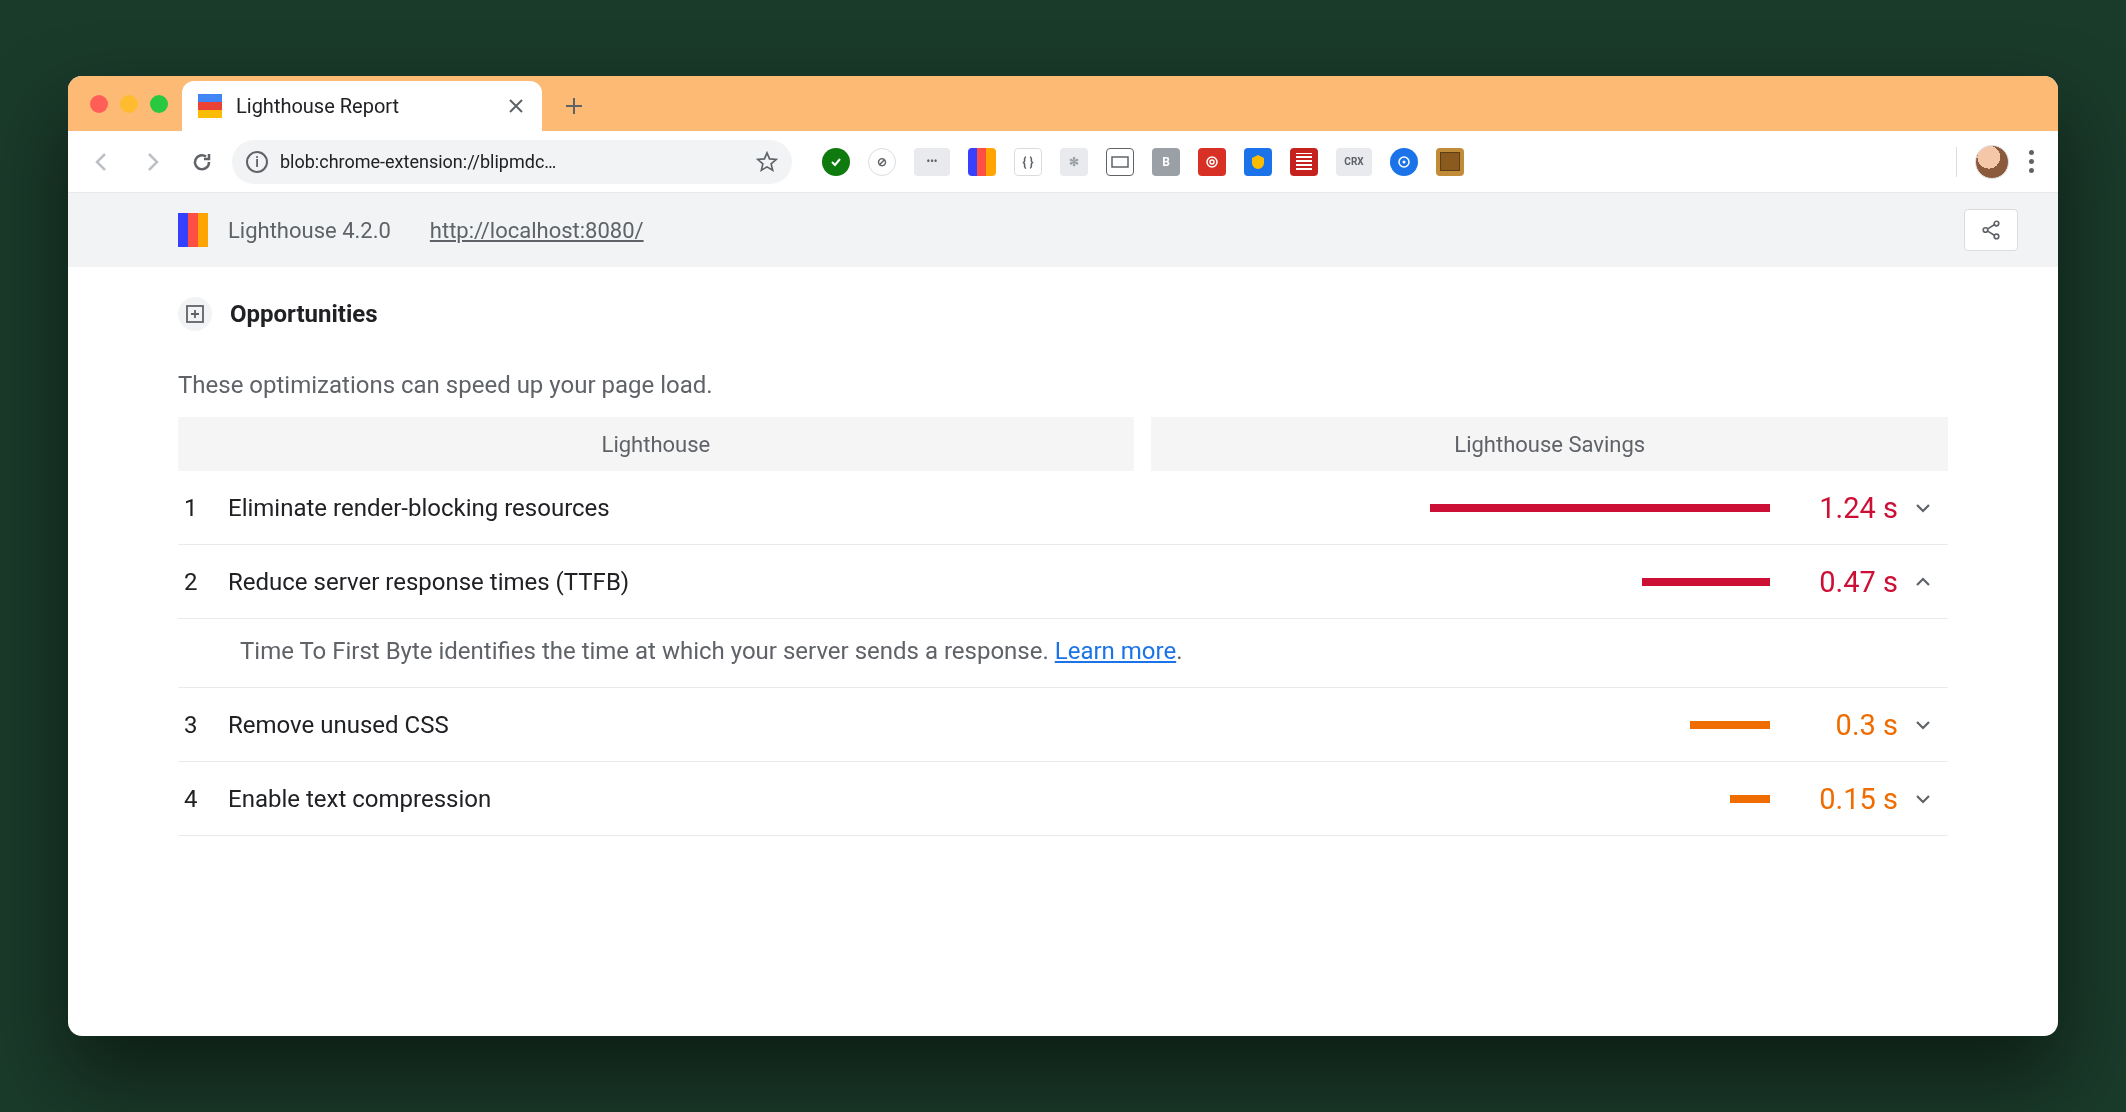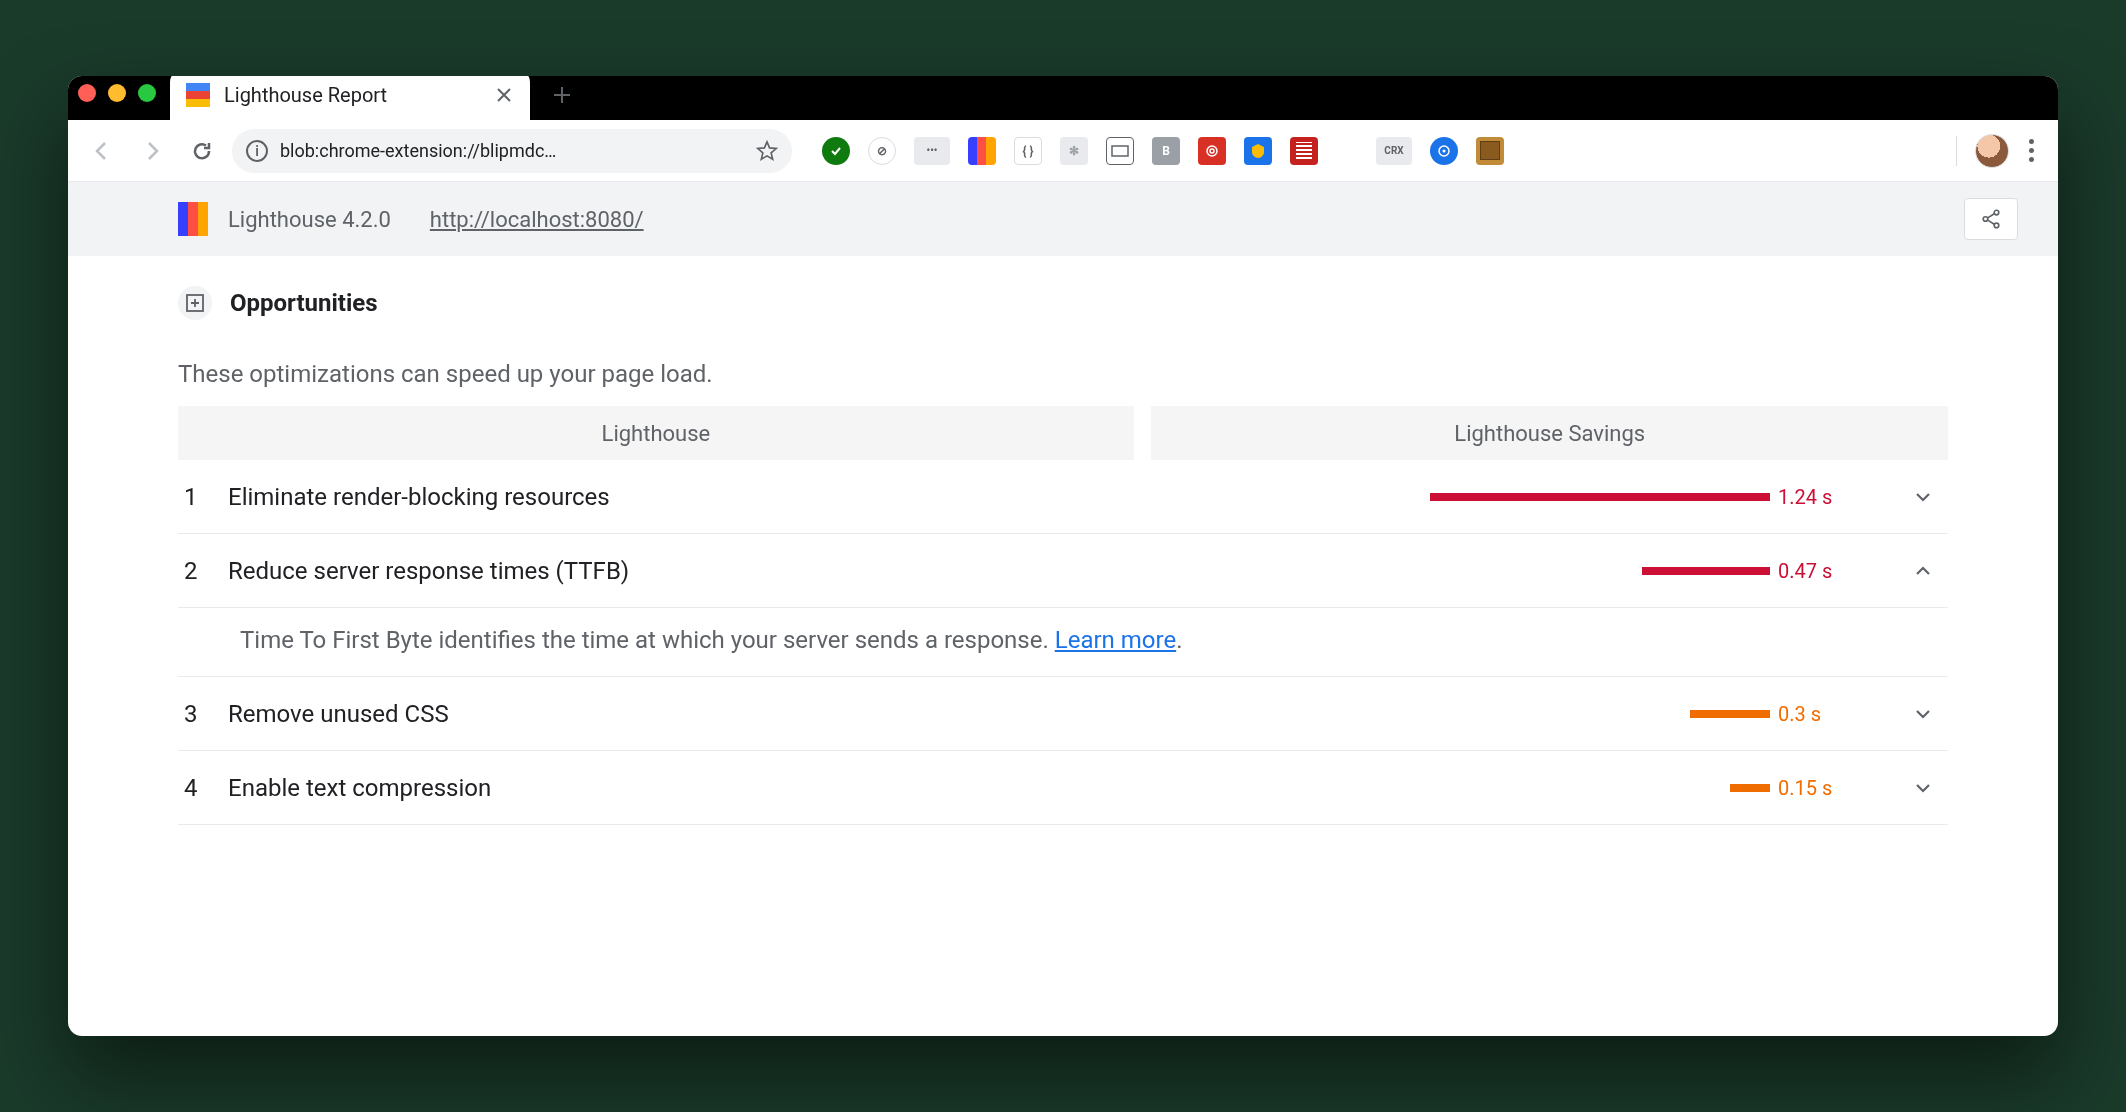--- a/index.html
+++ b/index.html
@@ -17,25 +17,25 @@
   width: 1990px;
   height: 960px;
   background: #fff;
   border-radius: 14px;
   box-shadow: 0 40px 80px rgba(0,0,0,0.5);
   overflow: hidden;
   position: relative;
 }
 
 .tabstrip {
-  height: 44px;
-  background: #000000;
+  height: 55px;
+  background: #fdba74;
   display: flex;
   align-items: flex-end;
-  padding: 0 0;
+  padding: 0 12px;
   position: relative;
 }
 .traffic-lights {
   display: flex;
   gap: 12px;
   align-items: center;
   padding: 0 14px 18px 10px;
 }
 .tl {
   width: 18px; height: 18px; border-radius: 50%;
@@ -153,21 +153,21 @@
 
 .opp-row {
   display:flex; align-items:center; height: 74px; border-bottom: 1px solid #e8eaed;
 }
 .opp-num { width: 50px; font-size: 24px; color:#202124; text-align:left; padding-left:6px;}
 .opp-name { flex: 0 0 50%; font-size: 24px; color:#202124;}
 .opp-bar-cell { flex:1; display:flex; align-items:center; justify-content:flex-end; padding-right: 8px;}
 .opp-bar { height: 8px; }
 .bar-red { background:#cc0f35; }
 .bar-orange { background:#ef6c00; }
-.opp-val { width: 120px; font-size: 20px; }
+.opp-val { width: 120px; text-align:right; font-size: 29px; }
 .val-red { color:#cc0f35; }
 .val-orange { color:#ef6c00; }
 .opp-chevron { width: 50px; display:flex; align-items:center; justify-content:center; color:#5f6368;}
 
 .opp-detail {
   padding: 18px 0 22px 62px;
   font-size: 24px; color: #5f6368;
   border-bottom: 1px solid #e8eaed;
 }
 .opp-detail a { color:#1a73e8; text-decoration: underline;}
@@ -250,21 +250,21 @@
           </svg>
       </div>
       <div class="ext-icon" style="background:#1a73e8;">
         <svg width="14" height="16" viewBox="0 0 14 16">
             <path d="M7 1 L13 4 V9 C13 12 10 15 7 15 C4 15 1 12 1 9 V4 Z" fill="#fbbc04"></path>
           </svg>
       </div>
       <div class="ext-icon" style="background:#c5221f;">
         <div style="width:60%;height:60%;background:repeating-linear-gradient(0deg,#fff 0 2px,transparent 2px 4px);"></div>
       </div>
-      <div class="ext-icon" style="background:#e8eaed;color:#5f6368;width:36px;font-size:10px;margin-left:40px;">CRX</div>
+      <div class="ext-icon" style="background:#e8eaed;color:#5f6368;width:36px;font-size:10px;">CRX</div>
       <div class="ext-icon" style="background:#1a73e8;border-radius:50%;">
         <svg width="16" height="16" viewBox="0 0 16 16">
             <circle cx="8" cy="8" r="5" stroke="#fff" stroke-width="1.5" fill="none"></circle>
             <circle cx="8" cy="8" r="1.5" fill="#fff"></circle>
           </svg>
       </div>
       <div class="ext-icon" style="background:#c28b37;">
         <div style="width:70%;height:70%;background:#8b5a1f;border:1px solid #5d3e15;"></div>
       </div>
     </div>

